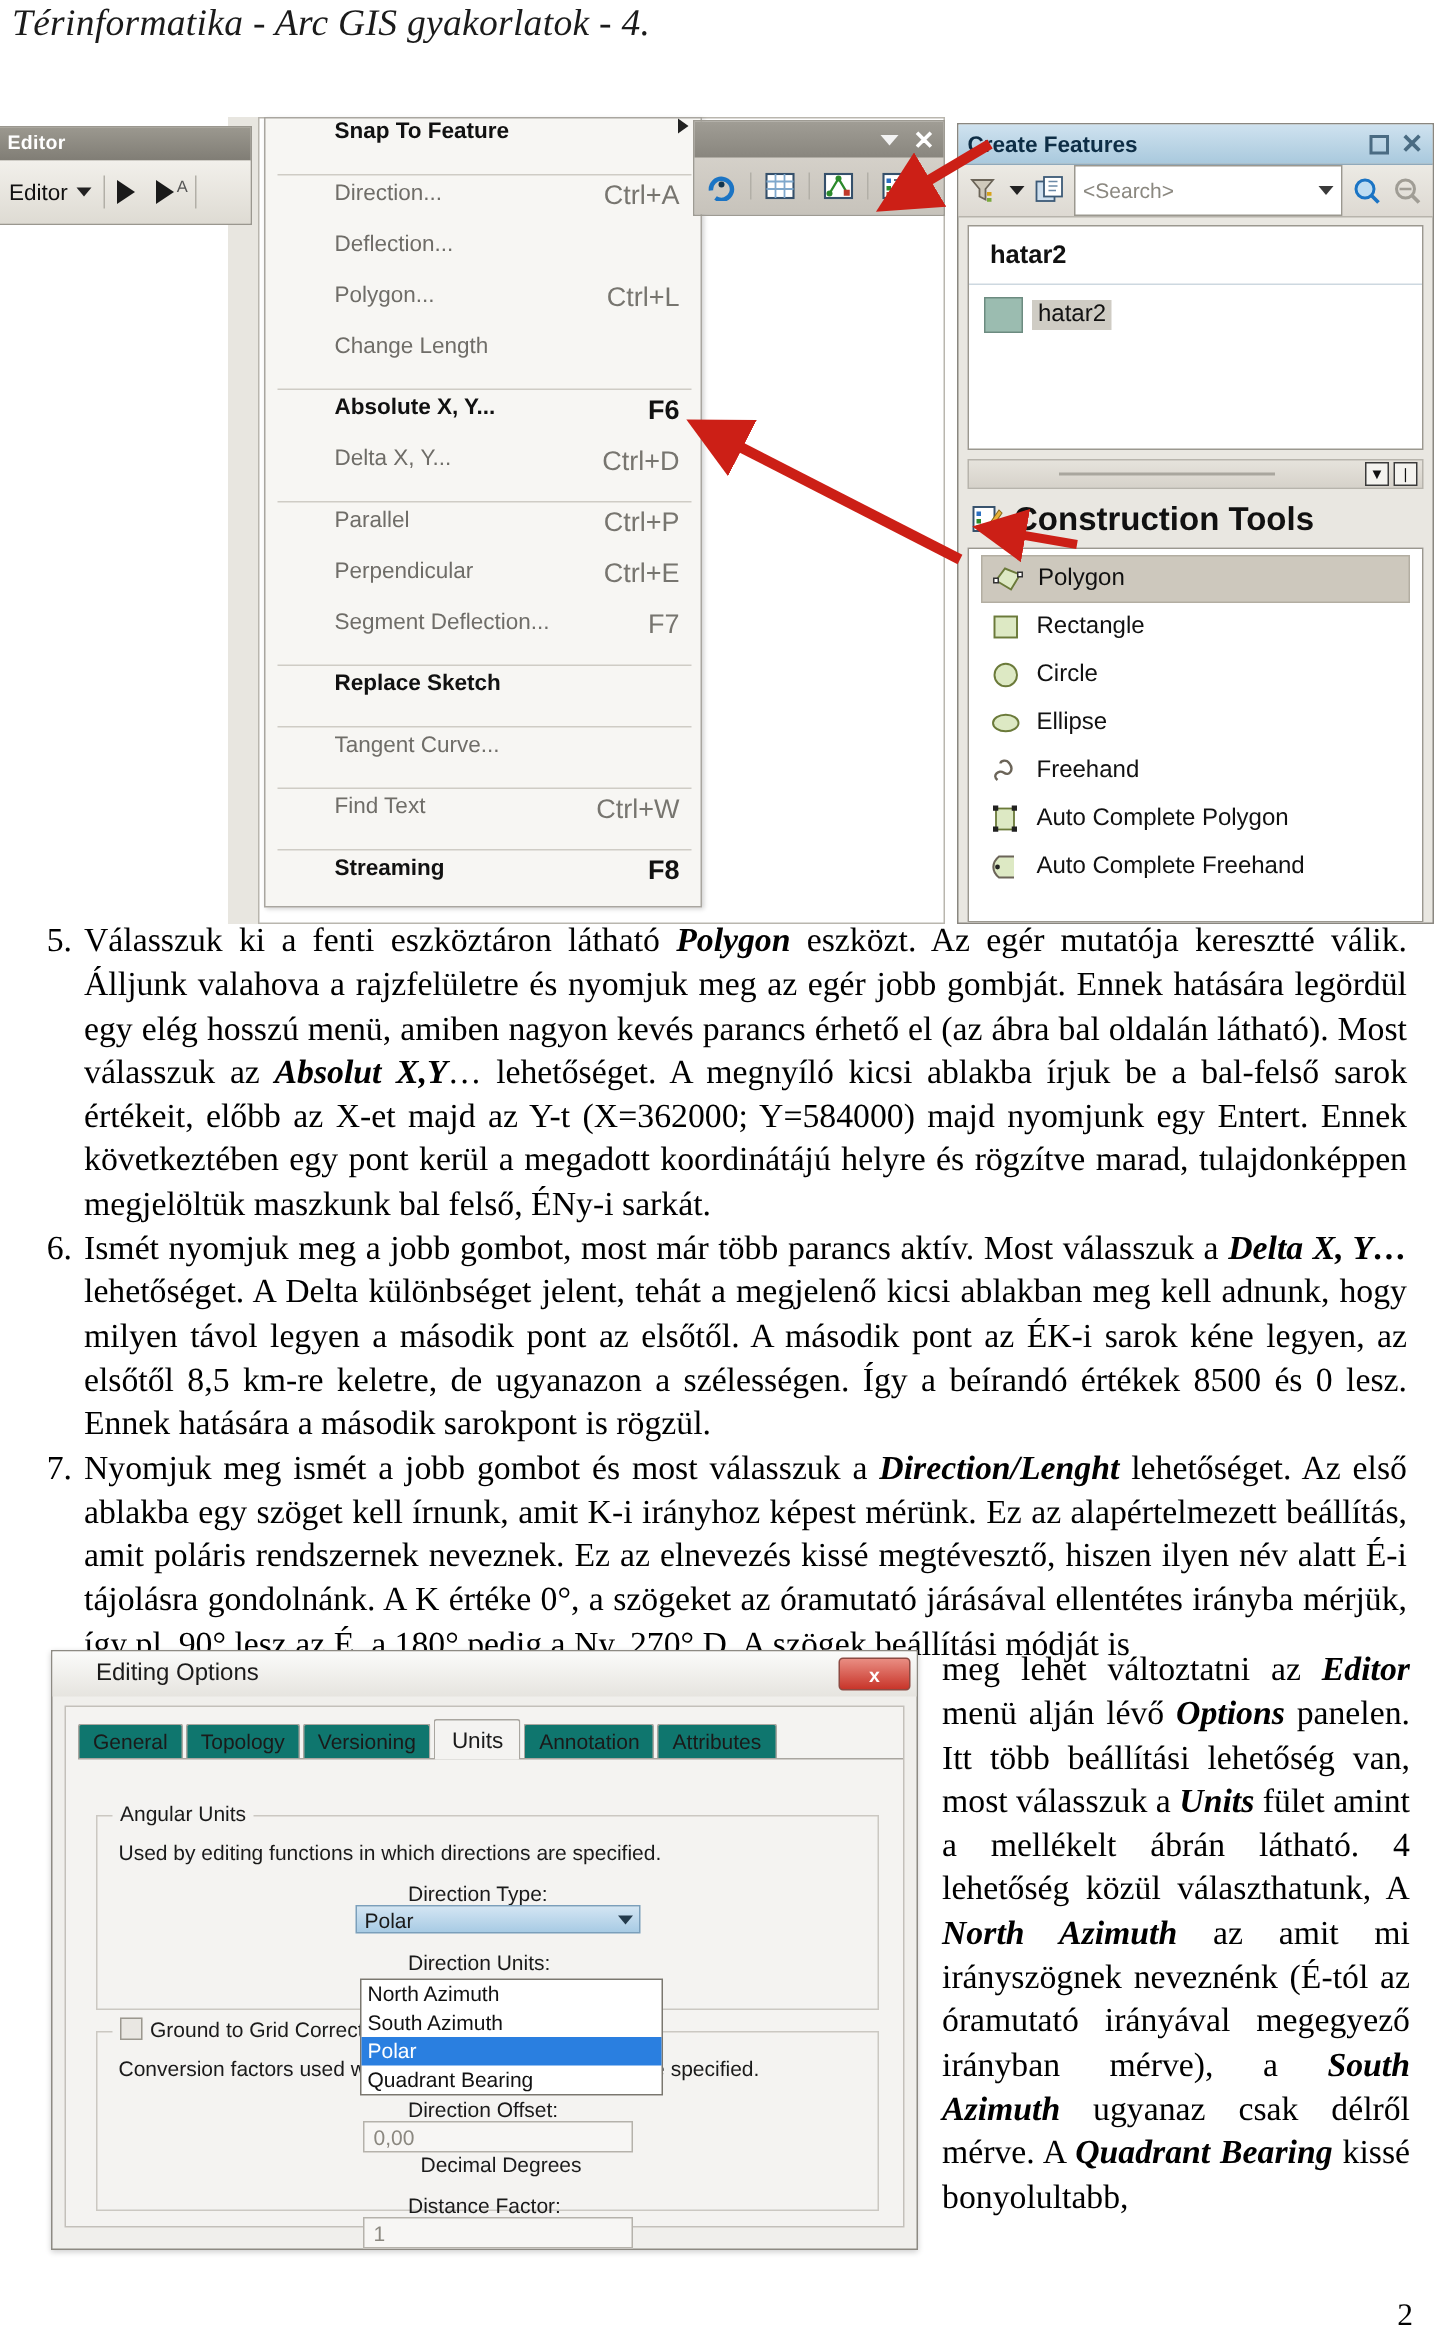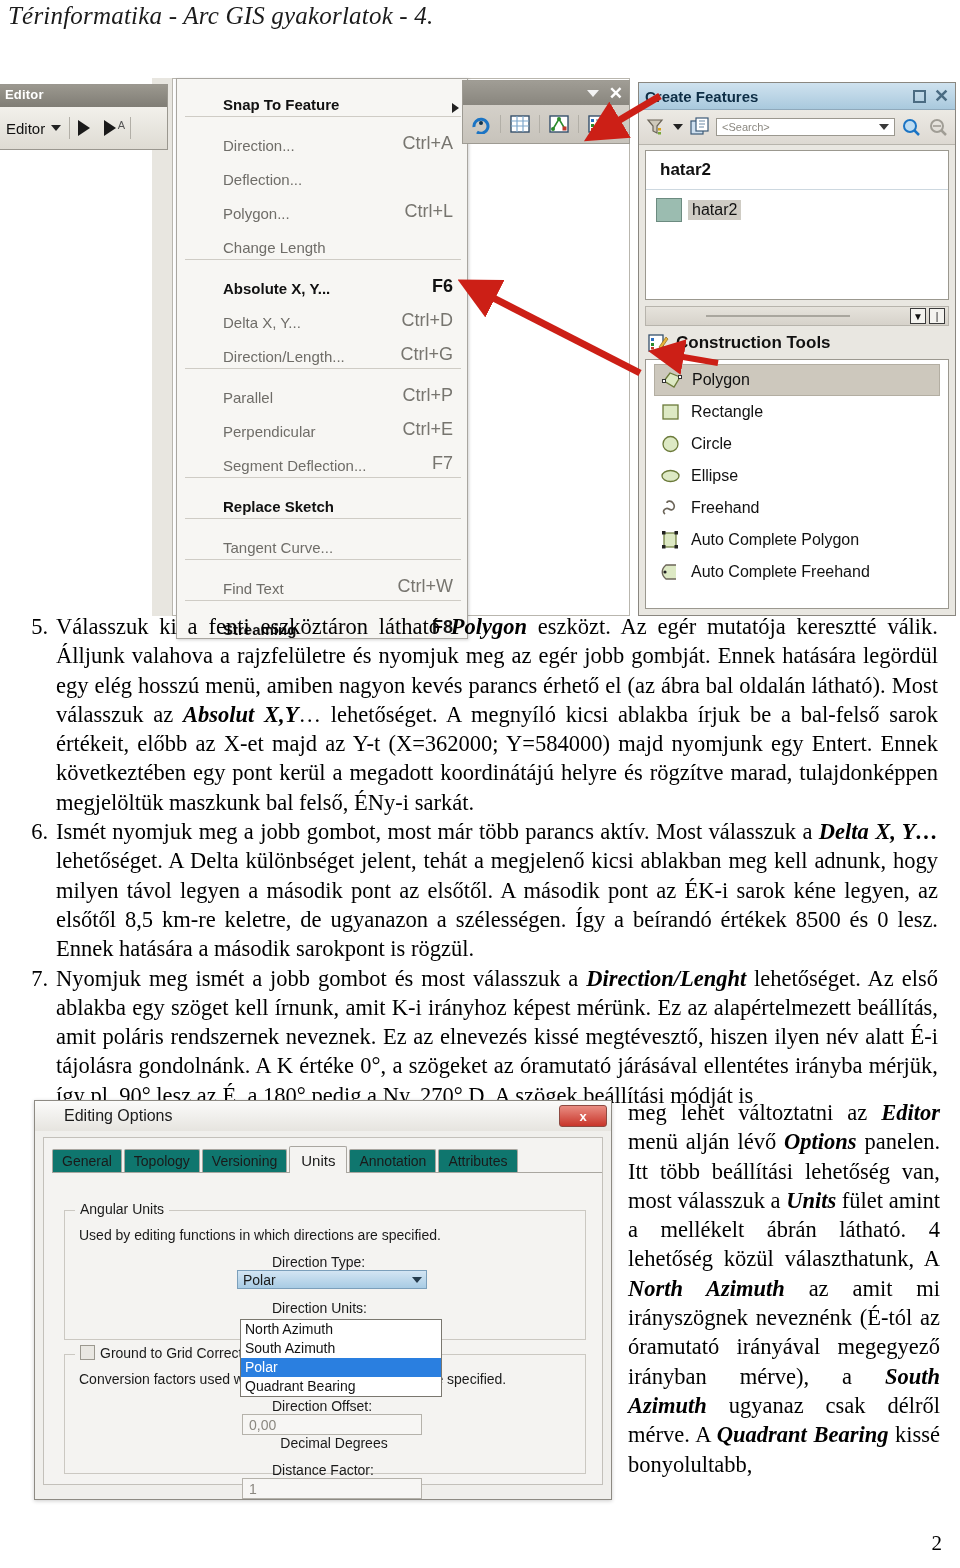--- a/index.html
+++ b/index.html
@@ -40,21 +40,21 @@
   .tri-ptr-a{position:relative;margin-left:14px;}
   .tri-ptr-a .sub{position:absolute;right:-9px;bottom:-3px;font-size:11px;font-family:"Liberation Sans",sans-serif;color:#555;}
 
   
   .frame-left{position:absolute;left:152px;top:0;width:20px;height:538px;background:#e8e6e0;border-right:1px solid #c9c6bf;}
   .canvas-white{position:absolute;left:172px;top:0;width:458px;height:538px;background:#fff;border:1px solid #b9b6ae;box-sizing:border-box;}
 
   
   .ctx-menu{position:absolute;left:176px;top:0px;width:292px;background:#f7f6f3;
     border:1px solid #a9a6a0;box-shadow:1px 1px 3px rgba(0,0,0,.18);box-sizing:border-box;}
-  .ctx-menu .mi{display:flex;align-items:flex-end;height:34px;padding:0 8px 0 46px;
+  .ctx-menu .mi{display:flex;align-items:flex-start;height:34px;padding:0 8px 0 46px;
     font-family:"Liberation Sans",sans-serif;font-size:15px;color:#6f6d68;position:relative;box-sizing:border-box;gap:12px;}
   .ctx-menu .mi.on{color:#111;font-weight:bold;}
   .ctx-menu .mi .lbl{flex:1;white-space:nowrap;}
   .ctx-menu .mi .key{font-size:18px;color:#77756f;white-space:nowrap;padding-right:6px;}
   .ctx-menu .mi.on .key{color:#111;}
   .ctx-menu .sep{height:1px;background:#cfccc5;margin:3px 6px 3px 8px;}
   .arrow-right{width:0;height:0;border-top:5px solid transparent;border-bottom:5px solid transparent;border-left:7px solid #222;margin-left:6px;}
 
   
   .mini-tb{position:absolute;left:462px;top:2px;width:168px;height:64px;
@@ -71,36 +71,36 @@
     background:#e9e7e1;border:1px solid #8a8780;box-sizing:border-box;}
   .cf-title{height:26px;background:linear-gradient(#cfe2ef,#a9c9dd);
     display:flex;align-items:center;justify-content:space-between;padding:0 6px;
     border-bottom:1px solid #8fa9bb;}
   .cf-title .t{font-family:"Liberation Sans",sans-serif;font-weight:bold;font-size:15px;color:#0d2d45;}
   .cf-title .btns{display:flex;align-items:center;gap:8px;}
   .sq-btn{width:13px;height:13px;border:2px solid #4a6b82;box-sizing:border-box;}
   .x-btn{color:#4a6b82;font-family:"Liberation Sans",sans-serif;font-weight:bold;font-size:18px;line-height:1;}
   .cf-tools{height:34px;display:flex;align-items:center;gap:5px;padding:0 6px;
     background:linear-gradient(#eceae4,#ddd9d2);border-bottom:1px solid #b7b4ac;}
-  .search-box{flex:1;height:18px;background:#fff;border:1px solid #9b988f;display:flex;align-items:center;
-    font-family:"Liberation Sans",sans-serif;font-size:11px;color:#8b8880;padding-left:5px;box-sizing:border-box;}
+  .search-box{flex:1;height:34px;background:#fff;border:1px solid #9b988f;display:flex;align-items:center;
+    font-family:"Liberation Sans",sans-serif;font-size:14px;color:#8b8880;padding-left:5px;box-sizing:border-box;}
   .search-box .dn2{margin-left:auto;margin-right:5px;width:0;height:0;border-left:5px solid transparent;border-right:5px solid transparent;border-top:6px solid #3a3a3a;}
   .cf-list{margin:5px 6px 0 6px;background:#fff;border:1px solid #9b988f;height:150px;box-sizing:border-box;}
   .cf-list .grp{height:38px;display:flex;align-items:center;padding-left:14px;
     font-family:"Liberation Sans",sans-serif;font-weight:bold;font-size:17px;color:#111;border-bottom:1px solid #cdd8e0;}
   .cf-list .itm{display:flex;align-items:center;gap:6px;padding:8px 0 0 10px;}
   .swatch{width:24px;height:22px;background:#9bbcb0;border:1px solid #6c8b80;}
   .itm-lbl{background:#cfccc4;font-family:"Liberation Sans",sans-serif;font-size:16px;color:#111;padding:1px 4px;}
   .cf-splitter{margin:6px 6px 0 6px;height:20px;display:flex;align-items:center;
     background:linear-gradient(#e6e3dc,#d6d2ca);border:1px solid #b7b4ac;box-sizing:border-box;}
   .cf-splitter .grip{flex:1;height:2px;background:#a9a69e;margin:0 60px;}
   .mini-sq{width:14px;height:14px;border:1px solid #3a3a3a;background:#f4f3ef;
     font-family:"Liberation Sans",sans-serif;font-size:10px;display:flex;align-items:center;justify-content:center;margin-right:3px;color:#111;}
   .ct-hdr{display:flex;align-items:center;gap:7px;margin:7px 0 0 8px;}
-  .ct-hdr .t{font-family:"Liberation Sans",sans-serif;font-weight:bold;font-size:17px;color:#111;}
+  .ct-hdr .t{font-family:"Liberation Sans",sans-serif;font-weight:bold;font-size:22px;color:#111;}
   .ct-list{margin:6px 6px 0 6px;background:#fff;border:1px solid #9b988f;height:250px;box-sizing:border-box;padding-top:4px;}
   .ct-row{display:flex;align-items:center;gap:9px;height:32px;padding-left:14px;
     font-family:"Liberation Sans",sans-serif;font-size:16px;color:#111;}
   .ct-row.sel{background:#cdc8bd;border:1px solid #b3aea2;margin:0 8px 0 8px;padding-left:6px;box-sizing:border-box;}
 
   
   .annot{position:absolute;left:0;top:0;width:960px;height:538px;pointer-events:none;}
 
   
   .body-text{position:absolute;left:22px;top:612px;width:916px;
@@ -203,24 +203,20 @@
       </div>
       <div class="sep"></div>
       <div class="mi on">
         <span class="lbl">Absolute X, Y...</span>
         <span class="key">F6</span>
       </div>
       <div class="mi">
         <span class="lbl">Delta X, Y...</span>
         <span class="key">Ctrl+D</span>
       </div>
-      <div class="mi">
-        <span class="lbl">Direction/Length...</span>
-        <span class="key">Ctrl+G</span>
-      </div>
       <div class="sep"></div>
       <div class="mi">
         <span class="lbl">Parallel</span>
         <span class="key">Ctrl+P</span>
       </div>
       <div class="mi">
         <span class="lbl">Perpendicular</span>
         <span class="key">Ctrl+E</span>
       </div>
       <div class="mi">

